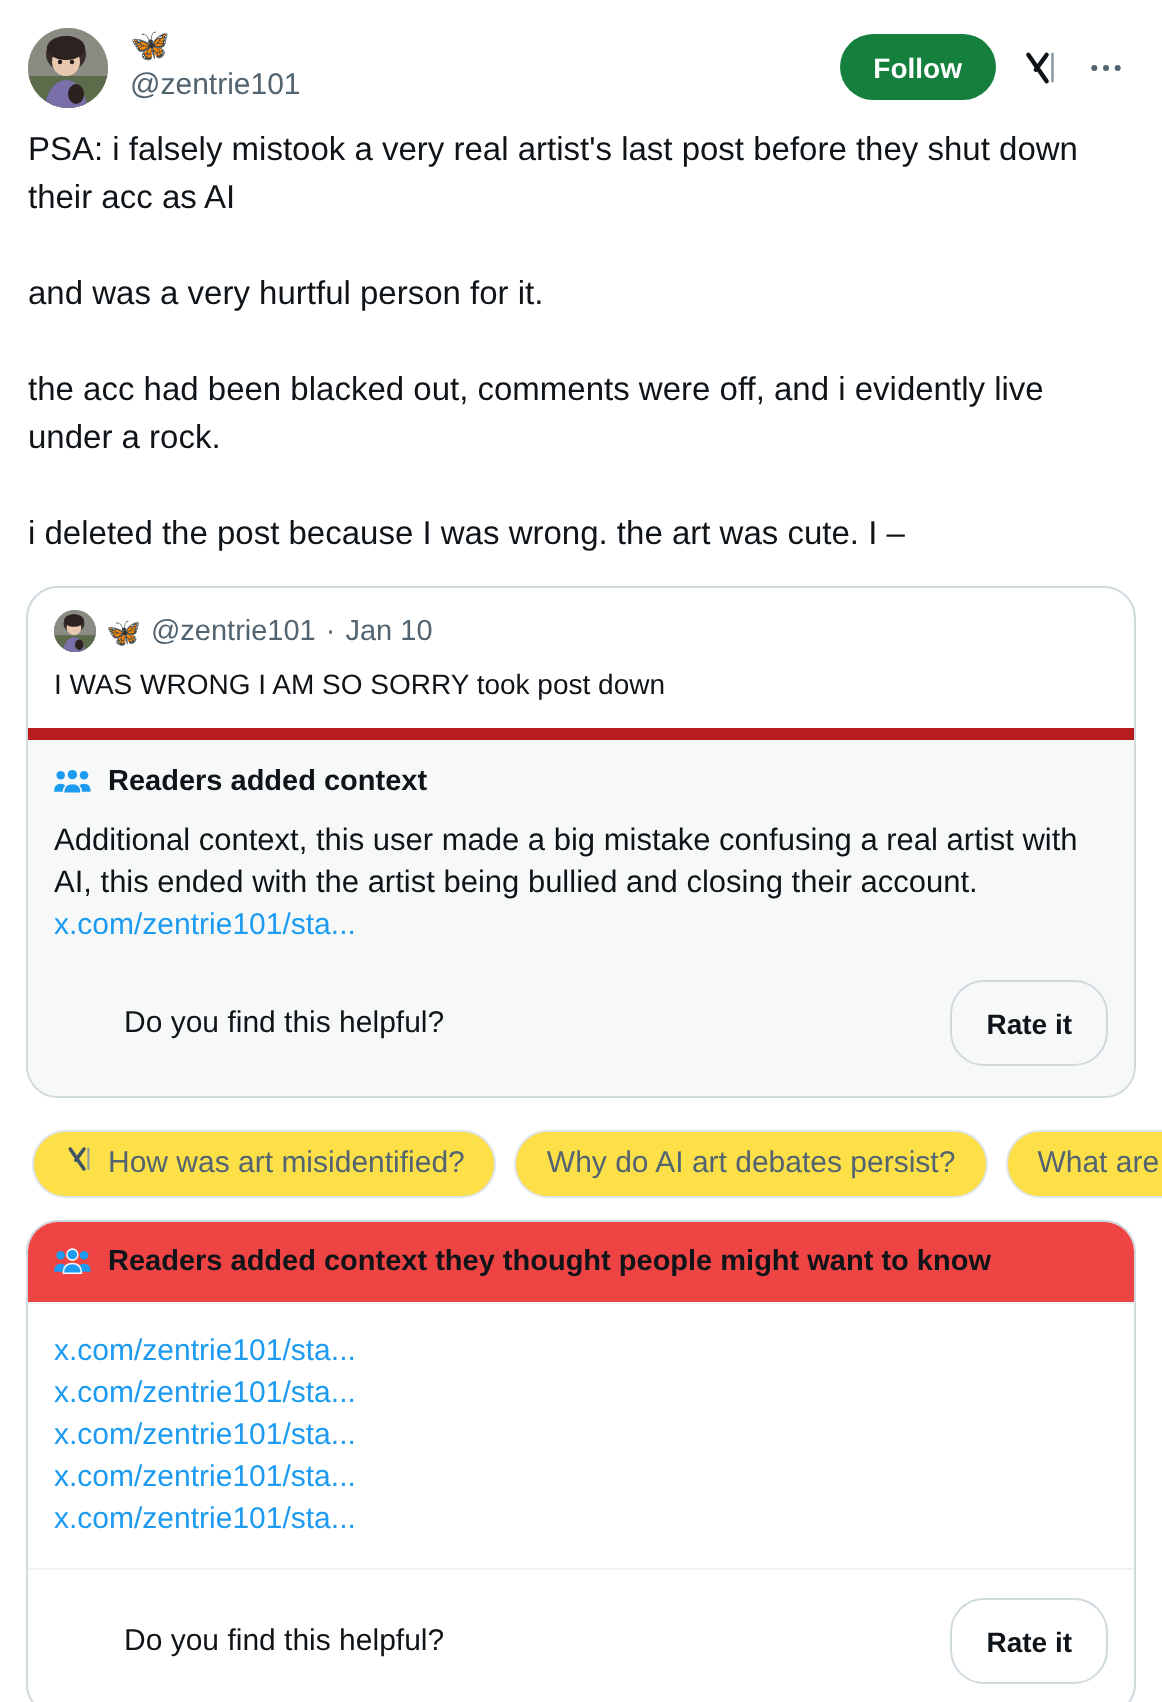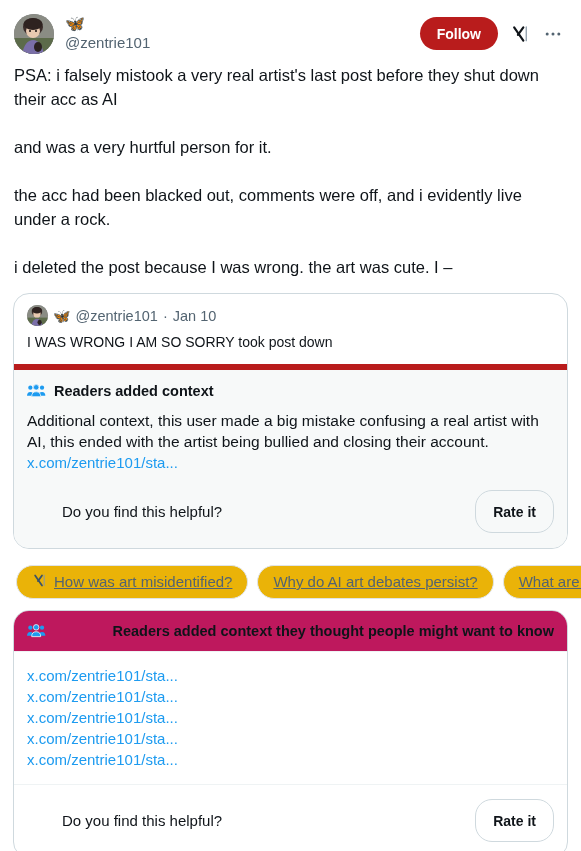--- a/index.html
+++ b/index.html
@@ -59,21 +59,21 @@
   }
 
   .header-actions {
     margin-left: auto;
     display: flex;
     align-items: center;
     gap: 11px;
     padding-right: 3px;
   }
   .follow-btn {
-    background: #b91c1c;
+    background: #15803d;
     color: #ffffff;
     font-size: 14px;
     font-weight: bold;
     border: none;
     border-radius: 17px;
     height: 33px;
     padding: 0 17px;
     cursor: pointer;
     font-family: "Liberation Sans", sans-serif;
   }
@@ -200,42 +200,40 @@
   .chip {
     display: inline-flex;
     align-items: center;
     gap: 7px;
     border: 1px solid #dfe4e8;
     border-radius: 17px;
     height: 34px;
     padding: 16px 15px;
     font-size: 15px;
     color: #536471;
-    background: #eab308;
+    background: #fde047;
     cursor: pointer;
     flex: 0 0 auto;
-    text-decoration: underline;
   }
 
   
   .note-card {
     margin: 11px 13px 0 13px;
     border: 1px solid #cfd9de;
     border-radius: 16px;
     overflow: hidden;
     background: #ffffff;
   }
   .note-card-head {
-    background: #be185d;
+    background: #ef4444;
     border-bottom: 1px solid #eff3f4;
     padding: 12px 13px;
     display: flex;
     align-items: center;
     gap: 8px;
-    justify-content: space-between;
   }
   .note-card-body {
     padding: 13px 13px 14px 13px;
   }
   .note-card-divider {
     border-top: 1px solid #eff3f4;
     margin: 0;
   }
   .note-card-footer {
     padding: 14px 13px 15px 13px;

